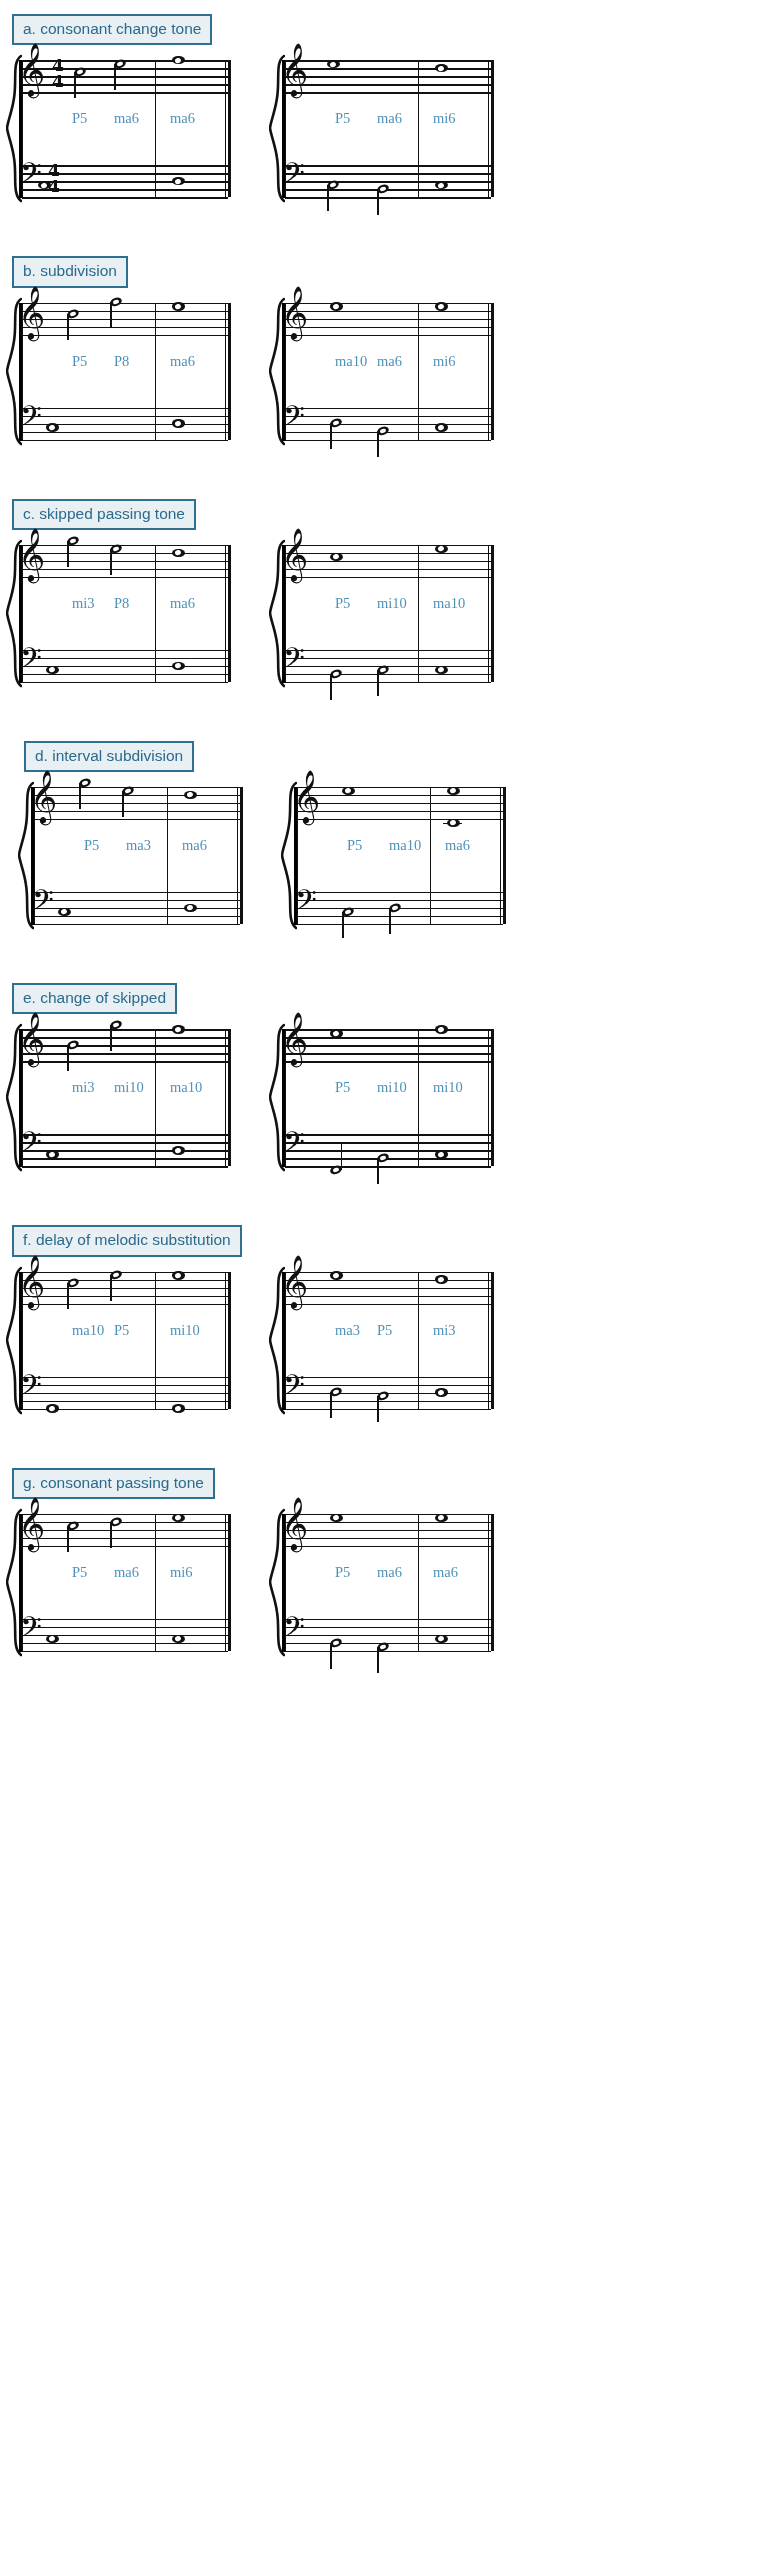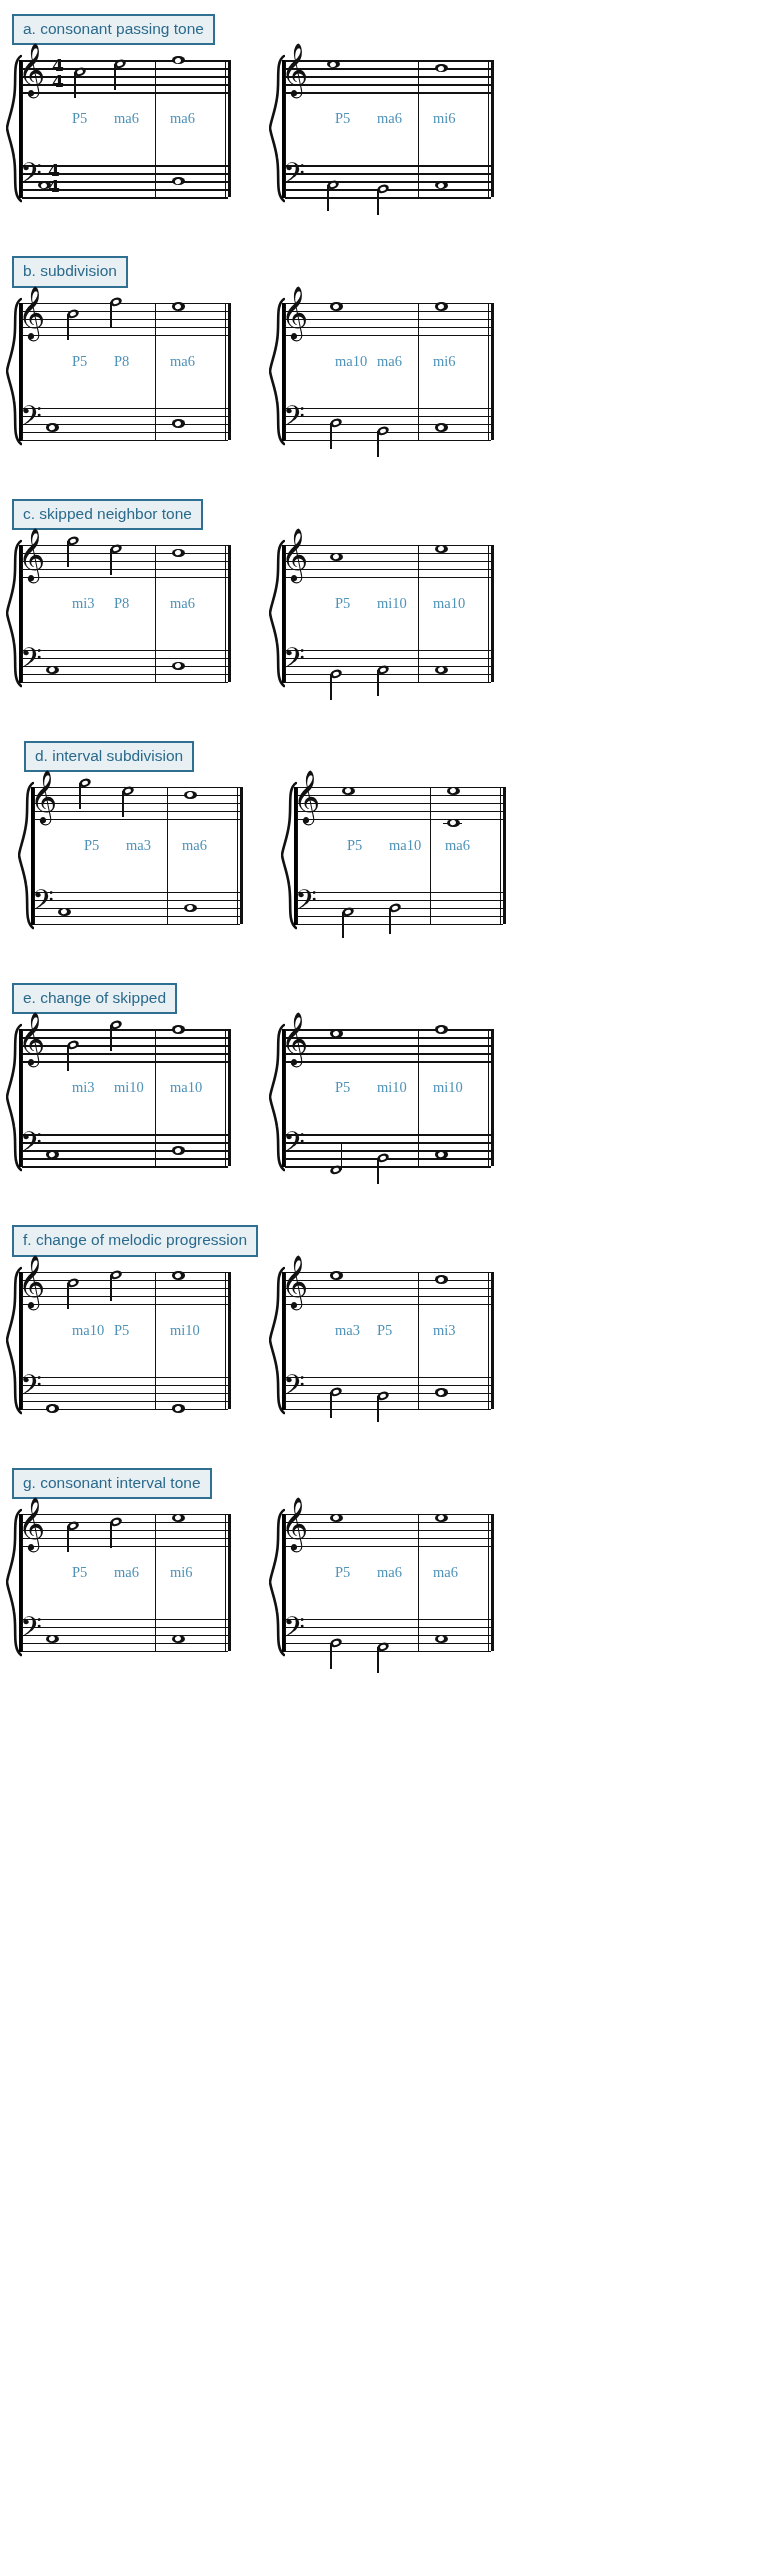--- a/index.html
+++ b/index.html
@@ -125,21 +125,21 @@
     font-family:"Liberation Serif", serif;
     font-size:14.5px;
     white-space:nowrap;
   }
   .lbl{position:absolute;color:#4f92b8;font-family:"Liberation Serif",serif;font-size:14.5px;white-space:nowrap;}
 </style>
 </head>
 <body>
 
 <div class="page">
-    <div class="section" style="margin-top: 14px;"><div class="caption">a. consonant passing tone</div><div class="systems">
+    <div class="section" style="margin-top: 14px;"><div class="caption">a. consonant change tone</div><div class="systems">
         <div class="sys-slot sys-left">
           <div class="grand">
             <svg class="brace" viewBox="0 0 16 150">
               <path d="M15 2 C6 8 11 26 8 44 C6 58 2 66 1 74 C2 82 6 90 8 104 C11 122 6 140 15 147" fill="none" stroke="#111" stroke-width="2.6" stroke-linecap="round"></path>
             </svg>
             <div class="sysbar"></div>
             <div class="staff treble" style="top: 6px; width: 206px;">
               <div class="line" style="top: 0px; width: 206px;"></div>
               <div class="line" style="top: 8px; width: 206px;"></div>
               <div class="line" style="top: 16px; width: 206px;"></div>
@@ -331,21 +331,21 @@
             <div class="bar" style="left: 225px; top: 6px; height: 137px; width: 1.4px;"></div>
             <div class="bar" style="left: 228px; top: 6px; height: 137px; width: 2.6px;"></div>
             <div class="labels" style="left: 22px; top: 56px; width: 206px; height: 40px;">
               <div class="lbl" style="left: 50px; top: 0px;">ma10</div>
               <div class="lbl" style="left: 92px; top: 0px;">ma6</div>
               <div class="lbl" style="left: 148px; top: 0px;">mi6</div>
             </div>
           </div>
         </div>
       </div></div>
-    <div class="section" style="margin-top: 52px;"><div class="caption">c. skipped neighbor tone</div><div class="systems">
+    <div class="section" style="margin-top: 52px;"><div class="caption">c. skipped passing tone</div><div class="systems">
         <div class="sys-slot sys-left">
           <div class="grand">
             <svg class="brace" viewBox="0 0 16 150">
               <path d="M15 2 C6 8 11 26 8 44 C6 58 2 66 1 74 C2 82 6 90 8 104 C11 122 6 140 15 147" fill="none" stroke="#111" stroke-width="2.6" stroke-linecap="round"></path>
             </svg>
             <div class="sysbar"></div>
             <div class="staff treble" style="top: 6px; width: 206px;">
               <div class="line" style="top: 0px; width: 206px;"></div>
               <div class="line" style="top: 8px; width: 206px;"></div>
               <div class="line" style="top: 16px; width: 206px;"></div>
@@ -638,21 +638,21 @@
             <div class="bar" style="left: 225px; top: 6px; height: 137px; width: 1.4px;"></div>
             <div class="bar" style="left: 228px; top: 6px; height: 137px; width: 2.6px;"></div>
             <div class="labels" style="left: 22px; top: 56px; width: 206px; height: 40px;">
               <div class="lbl" style="left: 50px; top: 0px;">P5</div>
               <div class="lbl" style="left: 92px; top: 0px;">mi10</div>
               <div class="lbl" style="left: 148px; top: 0px;">mi10</div>
             </div>
           </div>
         </div>
       </div></div>
-    <div class="section" style="margin-top: 52px;"><div class="caption">f. change of melodic progression</div><div class="systems">
+    <div class="section" style="margin-top: 52px;"><div class="caption">f. delay of melodic substitution</div><div class="systems">
         <div class="sys-slot sys-left">
           <div class="grand">
             <svg class="brace" viewBox="0 0 16 150">
               <path d="M15 2 C6 8 11 26 8 44 C6 58 2 66 1 74 C2 82 6 90 8 104 C11 122 6 140 15 147" fill="none" stroke="#111" stroke-width="2.6" stroke-linecap="round"></path>
             </svg>
             <div class="sysbar"></div>
             <div class="staff treble" style="top: 6px; width: 206px;">
               <div class="line" style="top: 0px; width: 206px;"></div>
               <div class="line" style="top: 8px; width: 206px;"></div>
               <div class="line" style="top: 16px; width: 206px;"></div>
@@ -742,21 +742,21 @@
             <div class="bar" style="left: 225px; top: 6px; height: 137px; width: 1.4px;"></div>
             <div class="bar" style="left: 228px; top: 6px; height: 137px; width: 2.6px;"></div>
             <div class="labels" style="left: 22px; top: 56px; width: 206px; height: 40px;">
               <div class="lbl" style="left: 50px; top: 0px;">ma3</div>
               <div class="lbl" style="left: 92px; top: 0px;">P5</div>
               <div class="lbl" style="left: 148px; top: 0px;">mi3</div>
             </div>
           </div>
         </div>
       </div></div>
-    <div class="section" style="margin-top: 52px;"><div class="caption">g. consonant interval tone</div><div class="systems">
+    <div class="section" style="margin-top: 52px;"><div class="caption">g. consonant passing tone</div><div class="systems">
         <div class="sys-slot sys-left">
           <div class="grand">
             <svg class="brace" viewBox="0 0 16 150">
               <path d="M15 2 C6 8 11 26 8 44 C6 58 2 66 1 74 C2 82 6 90 8 104 C11 122 6 140 15 147" fill="none" stroke="#111" stroke-width="2.6" stroke-linecap="round"></path>
             </svg>
             <div class="sysbar"></div>
             <div class="staff treble" style="top: 6px; width: 206px;">
               <div class="line" style="top: 0px; width: 206px;"></div>
               <div class="line" style="top: 8px; width: 206px;"></div>
               <div class="line" style="top: 16px; width: 206px;"></div>

